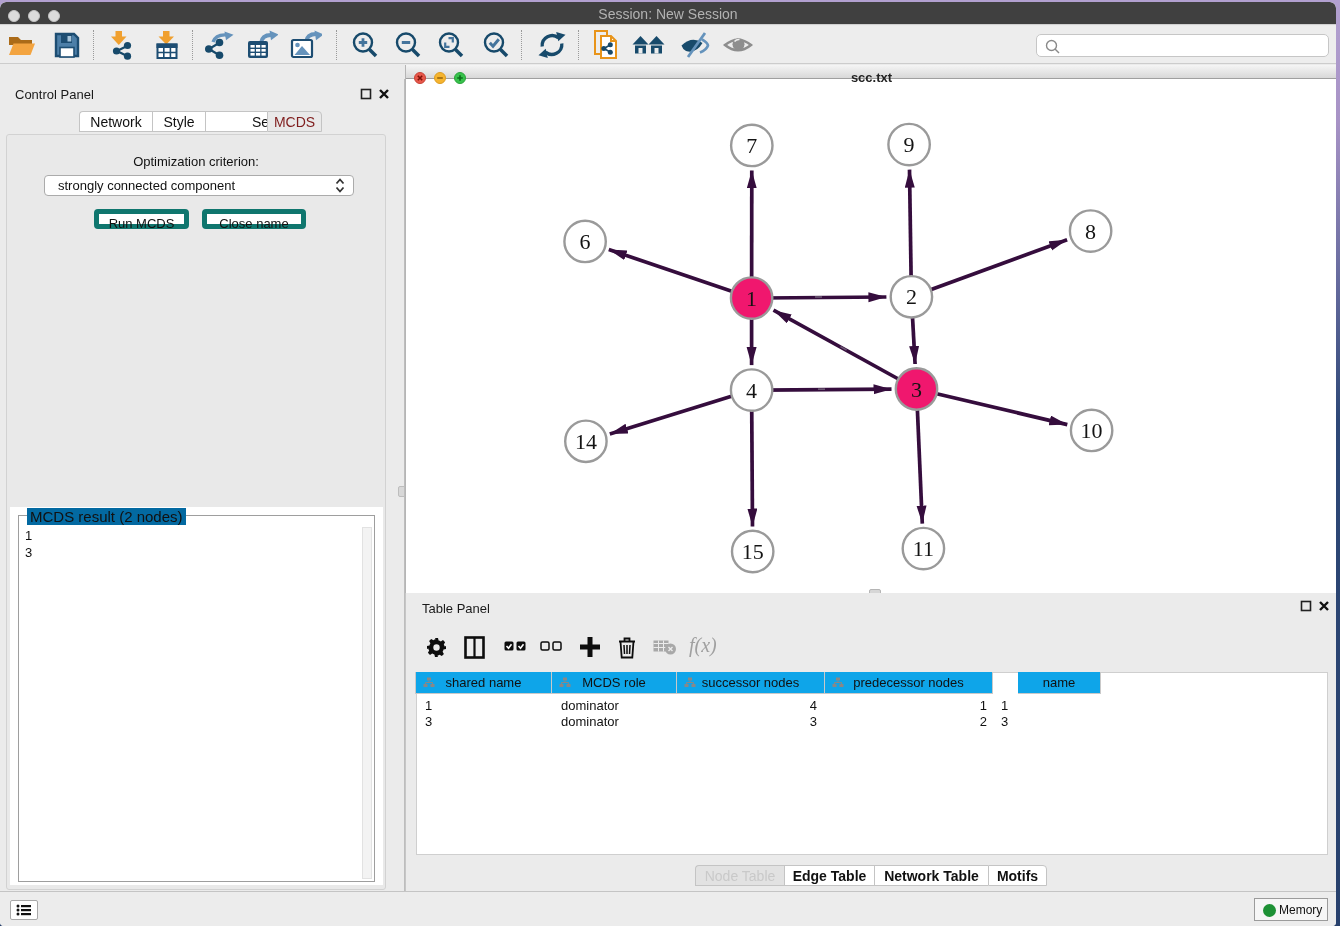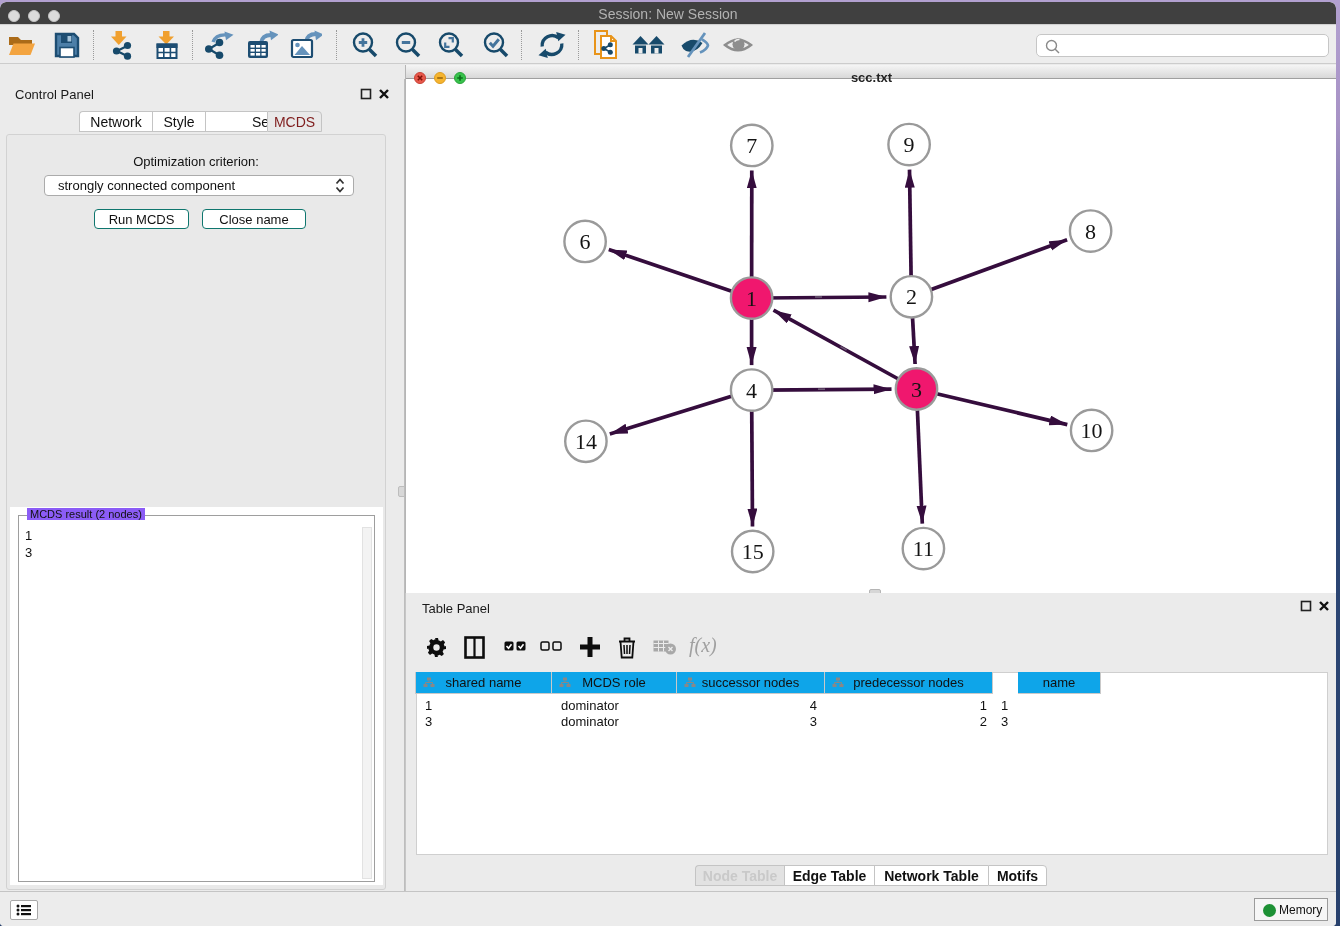--- a/index.html
+++ b/index.html
@@ -19,26 +19,26 @@
 #cp-title { position:absolute; left:15px; top:8px; font-size:13px; color:#1a1a1a; }
 #cp-divider { position:absolute; left:404px; top:0; width:1px; height:828px; background:#bdbdbd; }
 #cp-grip { position:absolute; left:398px; top:407px; width:8px; height:11px; background:#d8d8d8; border:1px solid #bdbdbd; border-radius:2px; }
 
 .tabs { position:absolute; display:flex; }
 .tab { font-size:14px; color:#111; background:#ffffff; border:1px solid #c4c4c4; border-right:none; padding:2px 0 0 0; text-align:center; height:21px; }
 .tab.first { border-radius:4px 0 0 0; }
 .tab.last { border-radius:0 4px 0 0; border-right:1px solid #c4c4c4; }
 .tab.sel { background:#e9e9e9; color:#7f1d1d; }
 
-.btn { position:absolute; background:#ffffff; border:1px solid #0f766e; border-radius:4px; font-size:13px; color:#111; text-align:center; }
+.btn { position:absolute; background:#ffffff; border:5px solid #0f766e; border-radius:4px; font-size:13px; color:#111; text-align:center; }
 #opt-label { position:absolute; left:0; top:75px; width:392px; text-align:center; font-size:13px; color:#111; }
 #dropdown { position:absolute; left:44px; top:96px; width:310px; height:21px; background:#ffffff; border:1px solid #ababab; border-radius:4px; font-size:13px; color:#111; padding:2px 0 0 13px; }
 #mcds-box { position:absolute; left:10px; top:428px; width:373px; height:378px; background:#ffffff; }
 #mcds-fs { position:absolute; left:8px; top:8px; width:357px; height:367px; border:1px solid #9e9e9e; }
-#mcds-legend { position:absolute; left:8px; top:-8px; background:#8b5cf6; font-size:11px; color:#111; padding:0 3px; z-index:3; }
+#mcds-legend { position:absolute; left:8px; top:-8px; background:#0369a1; font-size:15px; color:#111; padding:0 3px; z-index:3; }
 #mcds-text { position:absolute; left:1px; top:1px; right:1px; bottom:1px; background:#ffffff; font-size:13px; color:#111; line-height:17px; padding:10px 0 0 5px; }
 #mcds-sb { position:absolute; top:10px; right:1px; width:10px; bottom:1px; background:#f3f3f3; border:1px solid #e2e2e2; }
 
 #netwin { position:absolute; left:405px; top:0; width:932px; height:528px; background:#ffffff; border-left:1px solid #b5b5b5; }
 #net-tbar { position:absolute; left:0; top:0; width:100%; height:14px; background:linear-gradient(#f5f5f5,#d8d8d8); border-bottom:1px solid #9f9f9f; }
 #net-title { position:absolute; width:100%; top:5px; text-align:center; font-size:13px; font-weight:bold; color:#222; }
 .mbtn { position:absolute; top:7px; width:12px; height:12px; border-radius:50%; }
 #net-grip { position:absolute; left:463px; top:524px; width:12px; height:7px; background:#d6d6d6; border:1px solid #b5b5b5; border-radius:2px; }
 
 #tp { position:absolute; left:405px; top:528px; width:932px; height:300px; background:#ebebeb; border-left:1px solid #c6c6c6; }
@@ -374,21 +374,21 @@
       <div class="trow" style="left:155px;top:105px;">dominator</div>
       <div class="trow" style="left:271px;top:105px;width:140px;text-align:right;">4</div>
       <div class="trow" style="left:419px;top:105px;width:162px;text-align:right;">1</div>
       <div class="trow" style="left:595px;top:105px;">1</div>
       <div class="trow" style="left:19px;top:121px;">3</div>
       <div class="trow" style="left:155px;top:121px;">dominator</div>
       <div class="trow" style="left:271px;top:121px;width:140px;text-align:right;">3</div>
       <div class="trow" style="left:419px;top:121px;width:162px;text-align:right;">2</div>
       <div class="trow" style="left:595px;top:121px;">3</div>
       <div class="tabs" style="left:289px;top:272px;">
-        <div class="tab first sel" style="width:89px;background:#e2e2e2;color:#c9c9c9;font-weight:bold;">Node Table</div>
+        <div class="tab first sel" style="width:89px;background:#e2e2e2;color:#c9c9c9;font-weight:normal;">Node Table</div>
         <div class="tab" style="width:90px;font-weight:bold;">Edge Table</div>
         <div class="tab" style="width:114px;font-weight:bold;">Network Table</div>
         <div class="tab last" style="width:59px;font-weight:bold;">Motifs</div>
       </div>
     </div>
   </div>
   <div id="statusbar">
     <div id="listbtn">
       <svg width="16" height="14" style="position:absolute;left:5px;top:2px" viewBox="0 0 16 14">
         <circle cx="2" cy="3" r="1.5" fill="#111"></circle>

